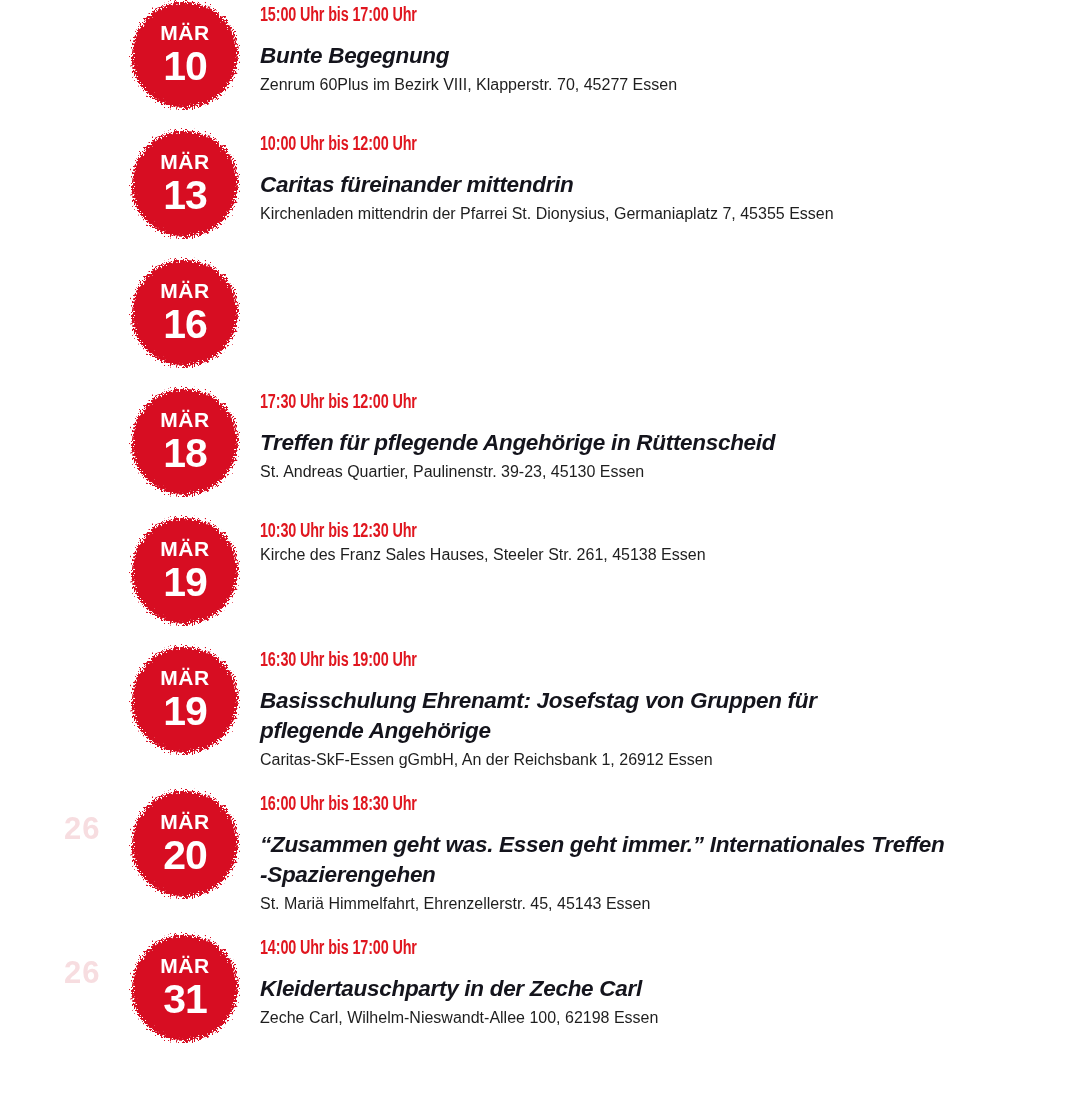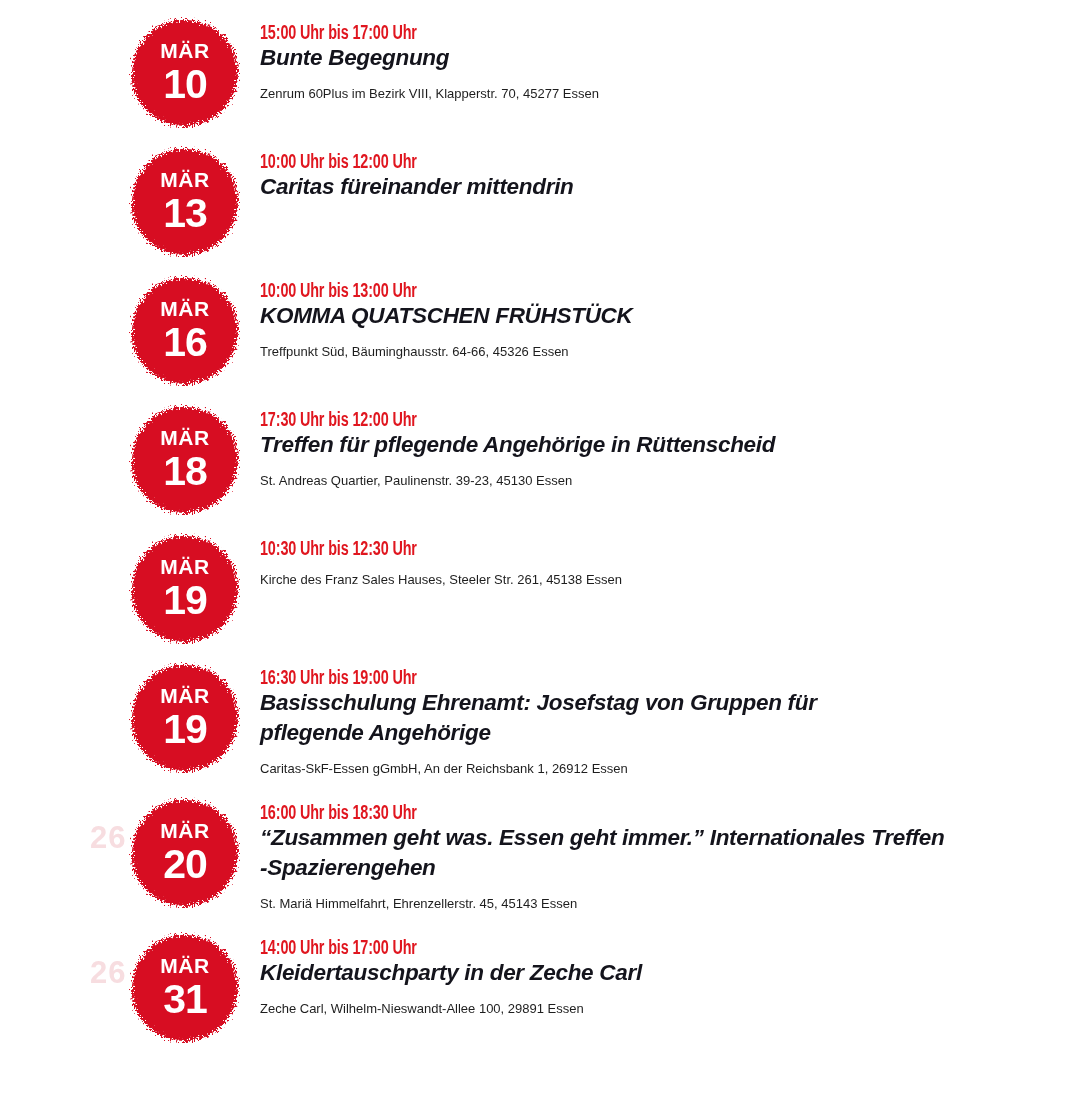--- a/index.html
+++ b/index.html
@@ -5,34 +5,33 @@
   * { margin: 0; padding: 0; box-sizing: border-box; }
   html, body { background: #ffffff; }
   body {
     width: 1080px;
     height: 1113px;
     font-family: "Liberation Sans", sans-serif;
     overflow: hidden;
     position: relative;
   }
   .page {
-    padding-top: 18px;
     width: 960px;
   }
   .event-row {
     position: relative;
     display: flex;
     align-items: flex-start;
     padding-left: 130px;
     min-height: 110px;
     margin-bottom: 19px;
   }
   .watermark {
     position: absolute;
-    left: 90px;
+    left: 64px;
     top: 22px;
     font-size: 31px;
     font-weight: bold;
     color: #f7dde0;
     z-index: 0;
     letter-spacing: 1px;
   }
   .badge {
     position: relative;
     width: 110px;
@@ -79,34 +78,34 @@
     color: #e0161f;
     font-size: 20px;
     font-weight: bold;
     line-height: 21px;
     white-space: nowrap;
     transform: scaleX(0.72);
     transform-origin: left center;
     letter-spacing: -0.2px;
   }
   .event-title {
-    margin-top: 0;
+    margin-top: 16px;
     color: #14141c;
     font-size: 22.5px;
     font-weight: bold;
     font-style: italic;
     line-height: 30px;
     letter-spacing: -0.3px;
     white-space: pre-line;
     cursor: pointer;
   }
   .event-location {
-    margin-top: 10px;
+    margin-top: 3px;
     color: #1e1e1e;
-    font-size: 13px;
+    font-size: 16px;
     line-height: 21px;
   }
   .svg-defs { position: absolute; width: 0; height: 0; }
 </style>
 </head>
 <body>
 
 <svg class="svg-defs" aria-hidden="true">
   <defs>
     <filter id="grunge" x="-25%" y="-25%" width="150%" height="150%">
@@ -137,35 +136,31 @@
     <div class="badge">
       <div class="badge-bg"></div>
       <div class="badge-content">
         <span class="badge-month">MÄR</span>
         <span class="badge-day">13</span>
       </div>
     </div>
     <div class="event-text">
       <div class="event-time">10:00 Uhr bis 12:00 Uhr</div>
       <div class="event-title">Caritas füreinander mittendrin</div>
+      <div class="event-location">Kirchenladen mittendrin der Pfarrei St. Dionysius, Germaniaplatz 7, 45355 Essen</div>
     </div>
   </div>
 
   <div class="event-row">
     <div class="badge">
       <div class="badge-bg"></div>
       <div class="badge-content">
         <span class="badge-month">MÄR</span>
         <span class="badge-day">16</span>
       </div>
-    </div>
-    <div class="event-text">
-      <div class="event-time">10:00 Uhr bis 13:00 Uhr</div>
-      <div class="event-title">KOMMA QUATSCHEN FRÜHSTÜCK</div>
-      <div class="event-location">Treffpunkt Süd, Bäuminghausstr. 64-66, 45326 Essen</div>
     </div>
   </div>
 
   <div class="event-row">
     <div class="badge">
       <div class="badge-bg"></div>
       <div class="badge-content">
         <span class="badge-month">MÄR</span>
         <span class="badge-day">18</span>
       </div>
@@ -229,17 +224,17 @@
     <div class="badge">
       <div class="badge-bg"></div>
       <div class="badge-content">
         <span class="badge-month">MÄR</span>
         <span class="badge-day">31</span>
       </div>
     </div>
     <div class="event-text">
       <div class="event-time">14:00 Uhr bis 17:00 Uhr</div>
       <div class="event-title">Kleidertauschparty in der Zeche Carl</div>
-      <div class="event-location">Zeche Carl, Wilhelm-Nieswandt-Allee 100, 29891 Essen</div>
+      <div class="event-location">Zeche Carl, Wilhelm-Nieswandt-Allee 100, 62198 Essen</div>
     </div>
   </div>
 
 </div>
 
 </body></html>

